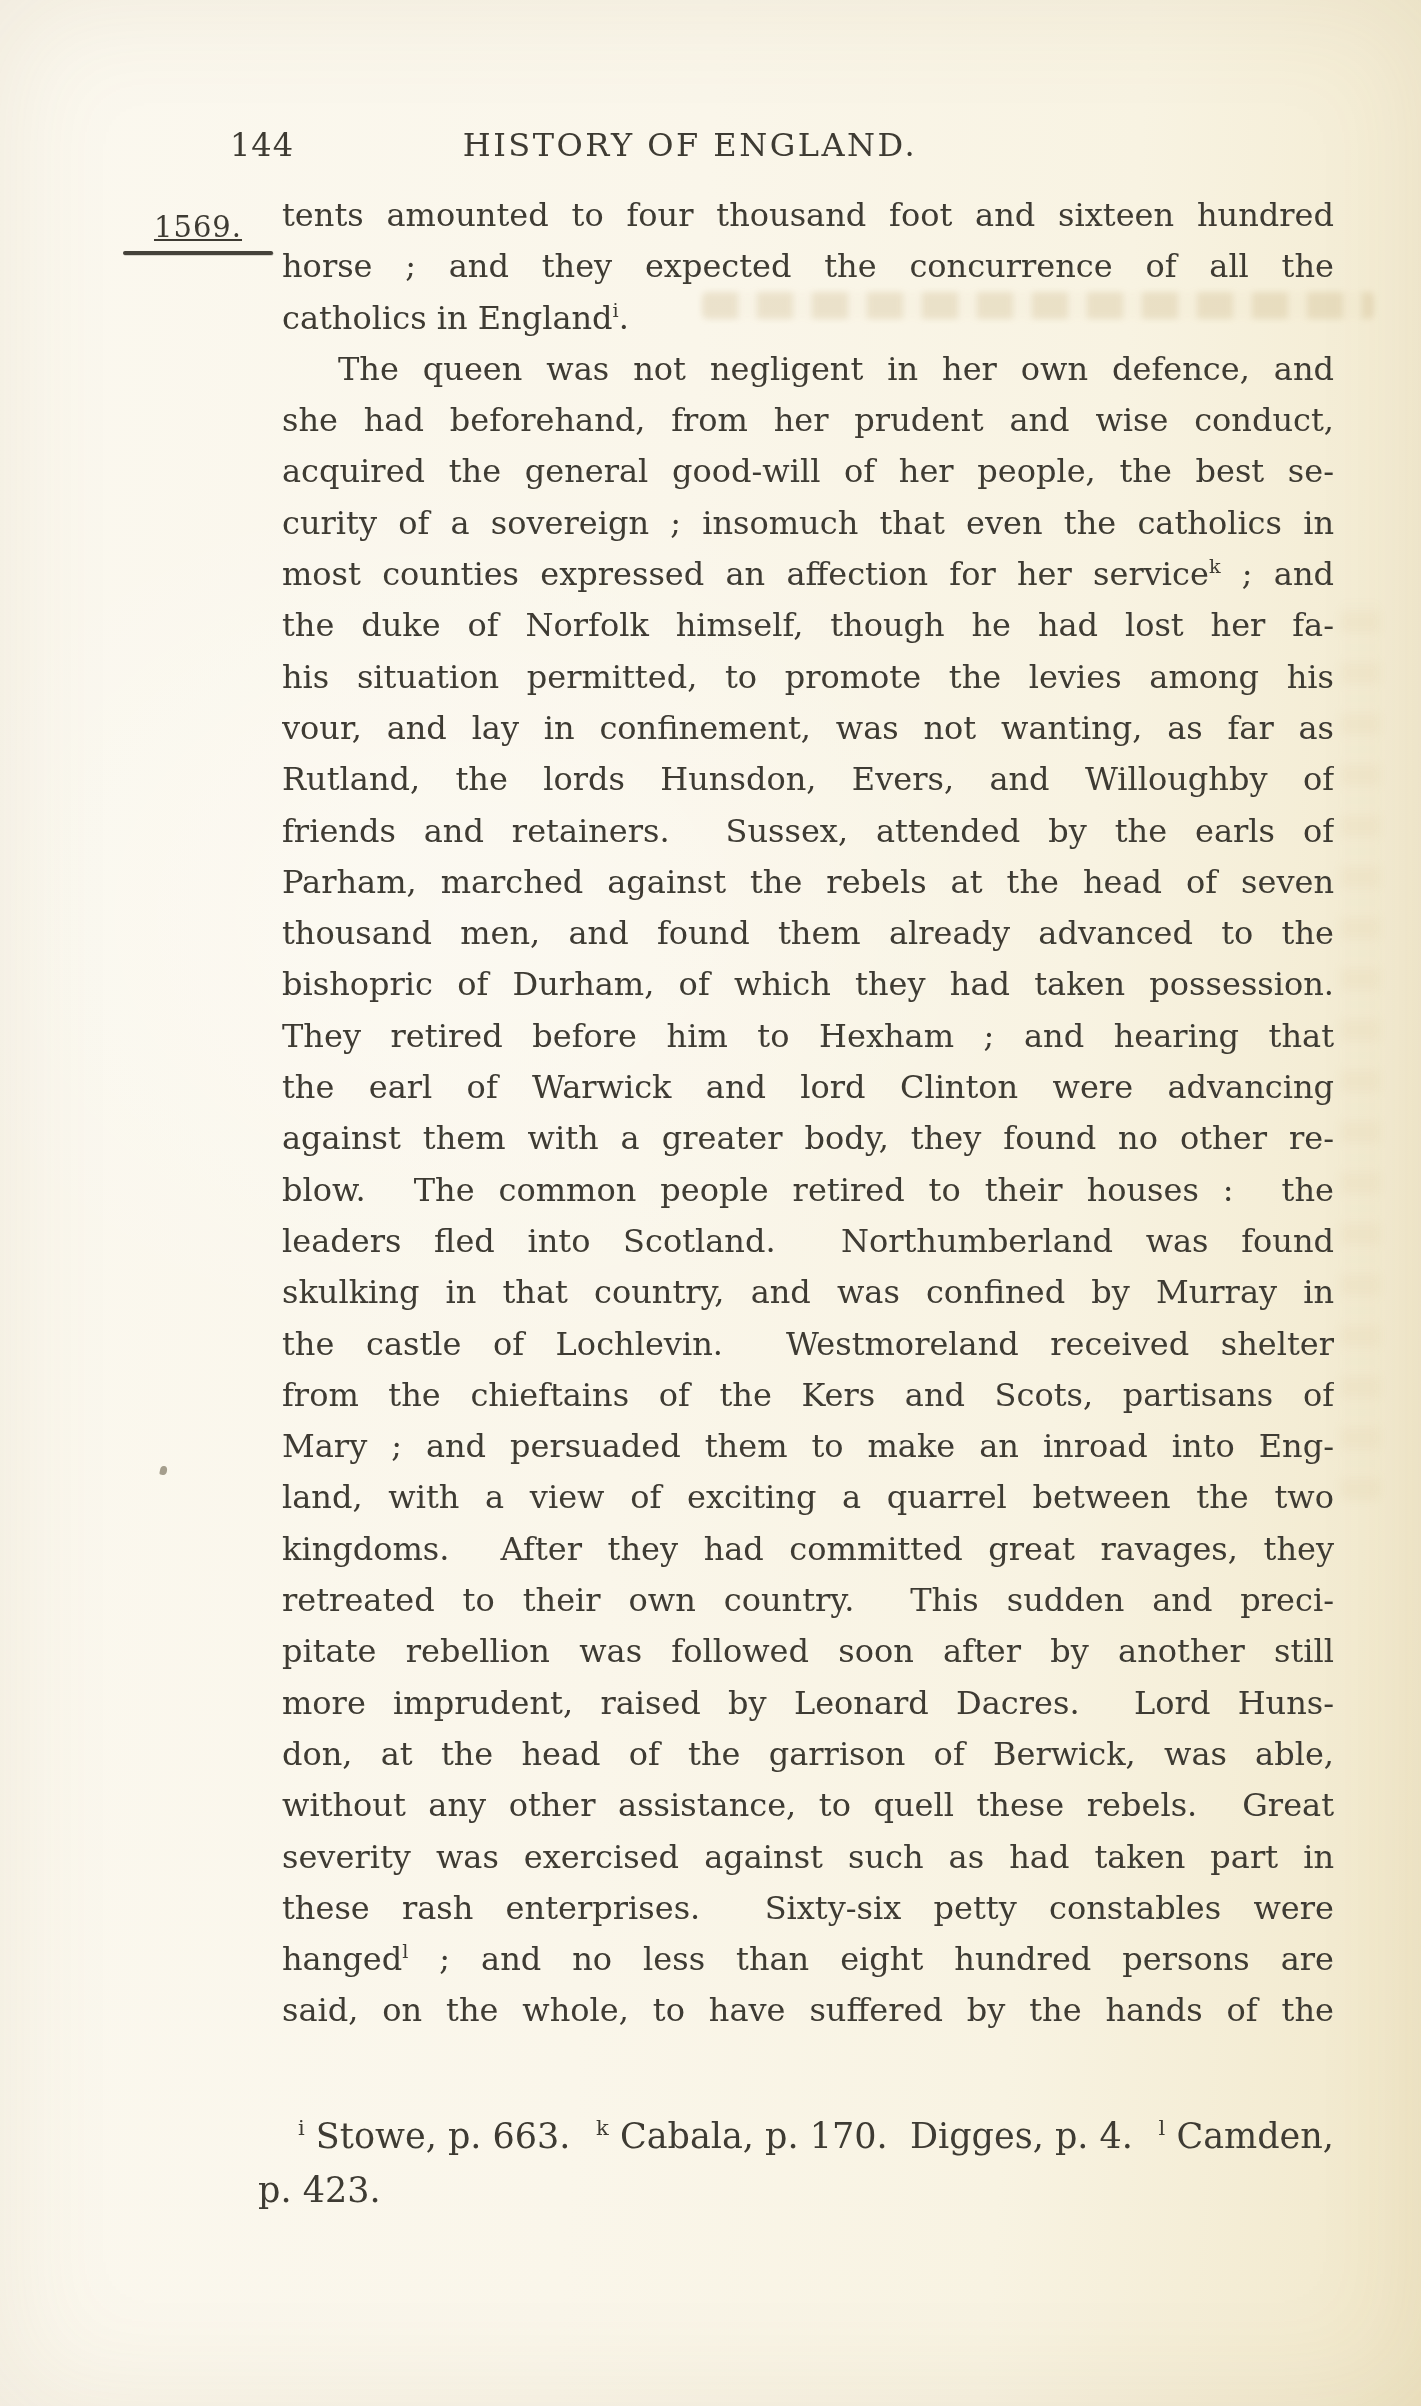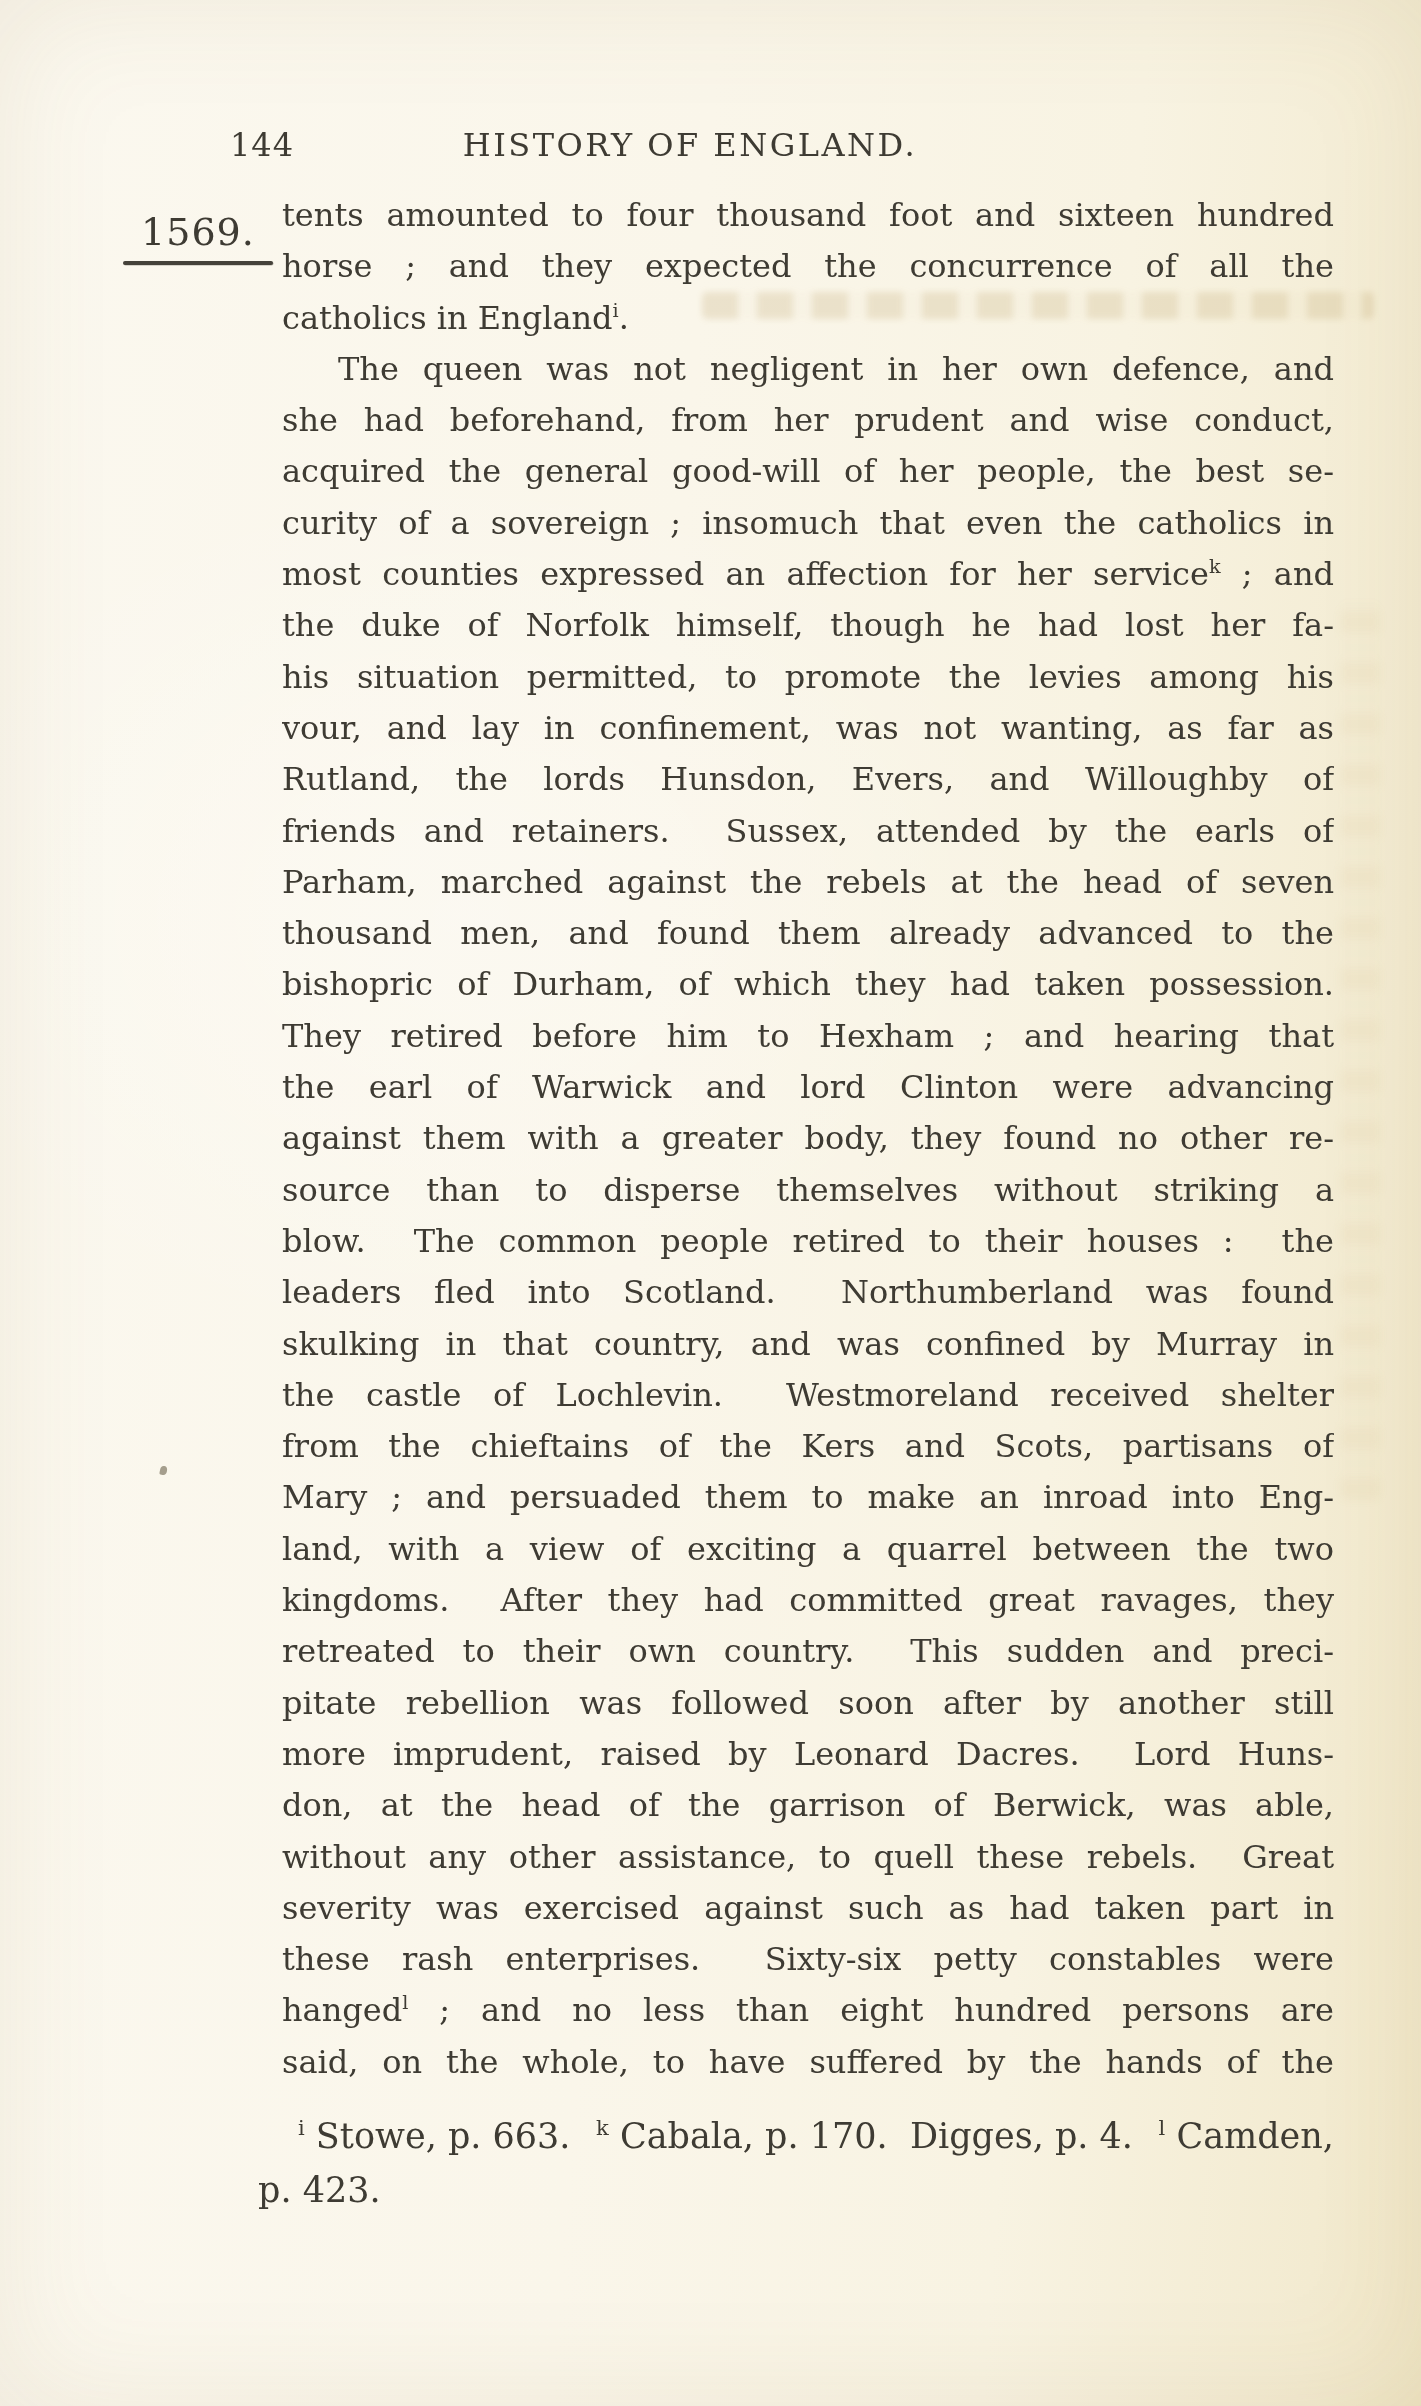--- a/index.html
+++ b/index.html
@@ -21,21 +21,21 @@
   .page-num {
     position:absolute; left:230px; top:0;
     font-size:32px; letter-spacing:1px;
   }
   .running-title {
     position:absolute; left:690px; top:0; transform:translateX(-50%);
     font-size:32px; letter-spacing:2.5px; white-space:nowrap;
   }
   
   .margin-note { position:absolute; left:123px; top:210px; width:150px; }
-  .margin-year { display:block; text-align:center; font-size:38px; letter-spacing:1px; }
+  .margin-year { display:block; text-align:center; font-size:29px; letter-spacing:1px;text-decoration:underline; }
   .year-rule {
     margin-top:7px; height:4px; width:150px;
     background:#45423a; border-radius:2px;
     box-shadow:0.5px 0.5px 0 rgba(69,66,58,0.4);
   }
   
   .body-text { position:absolute; left:282px; top:190px; width:1052px; font-size:32px; }
   .line {
     height:51.3px; line-height:51.3px;
     text-align:justify; text-align-last:justify; -moz-text-align-last:justify;
@@ -103,21 +103,20 @@
       <div class="line">his situation permitted, to promote the levies among his</div>
       <div class="line">vour, and lay in confinement, was not wanting, as far as</div>
       <div class="line">Rutland, the lords Hunsdon, Evers, and Willoughby of</div>
       <div class="line">friends and retainers.&nbsp; Sussex, attended by the earls of</div>
       <div class="line">Parham, marched against the rebels at the head of seven</div>
       <div class="line">thousand men, and found them already advanced to the</div>
       <div class="line">bishopric of Durham, of which they had taken possession.</div>
       <div class="line">They retired before him to Hexham ; and hearing that</div>
       <div class="line">the earl of Warwick and lord Clinton were advancing</div>
       <div class="line">against them with a greater body, they found no other re-</div>
-      <div class="line">source than to disperse themselves without striking a</div>
       <div class="line">blow.&nbsp; The common people retired to their houses :&nbsp; the</div>
       <div class="line">leaders fled into Scotland.&nbsp; Northumberland was found</div>
       <div class="line">skulking in that country, and was confined by Murray in</div>
       <div class="line">the castle of Lochlevin.&nbsp; Westmoreland received shelter</div>
       <div class="line">from the chieftains of the Kers and Scots, partisans of</div>
       <div class="line">Mary ; and persuaded them to make an inroad into Eng-</div>
       <div class="line">land, with a view of exciting a quarrel between the two</div>
       <div class="line">kingdoms.&nbsp; After they had committed great ravages, they</div>
       <div class="line">retreated to their own country.&nbsp; This sudden and preci-</div>
       <div class="line">pitate rebellion was followed soon after by another still</div>

